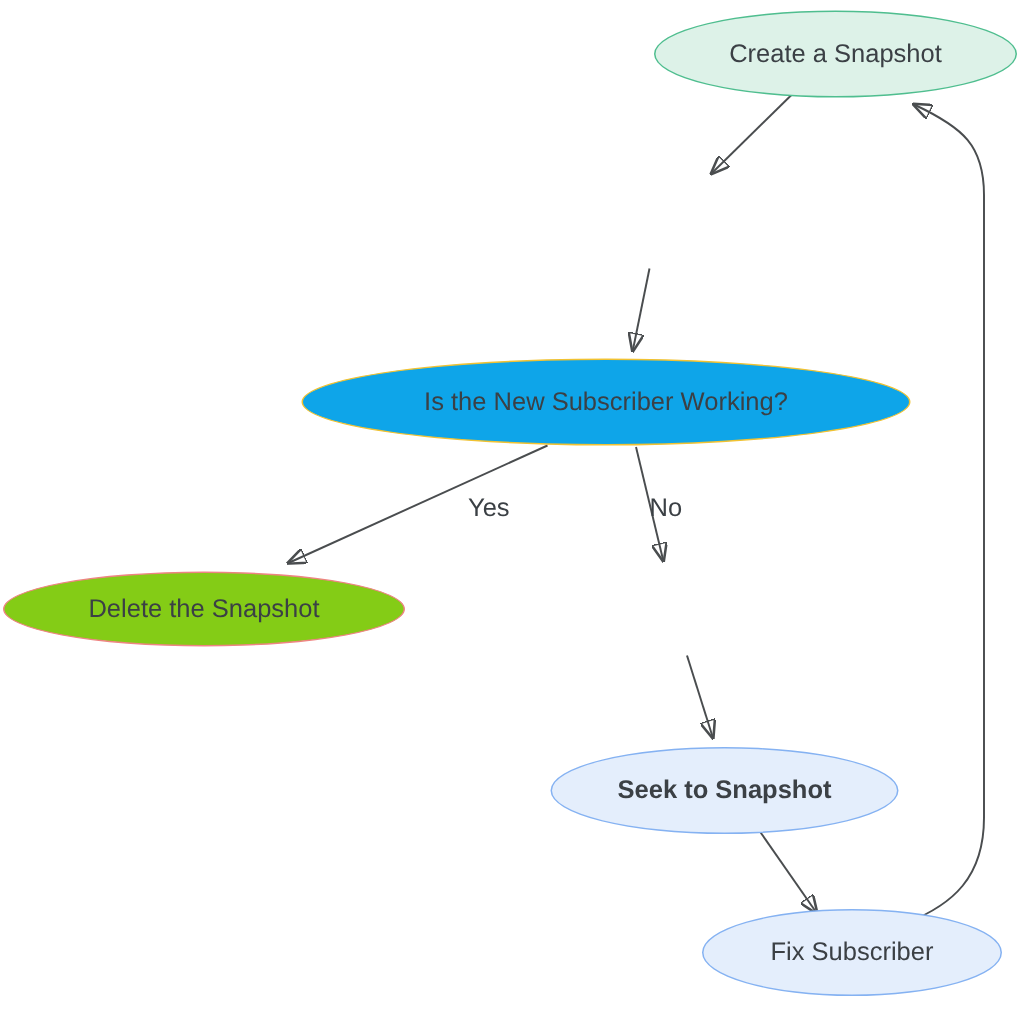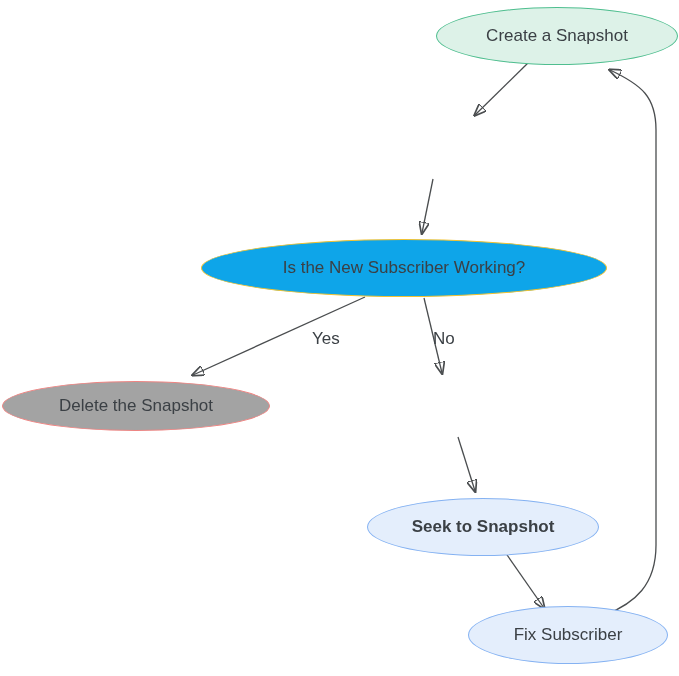--- a/index.html
+++ b/index.html
@@ -34,21 +34,21 @@
     justify-content: center;
     text-align: center;
     font-size: 17px;
     color: #3b4045;
     box-sizing: border-box;
     border: 1.4px solid transparent;
   }
   .n-green  { background: #ddf2e8; border-color: #4fbe8f; }
   .n-blue   { background: #e4eefc; border-color: #85b2f2; }
   .n-yellow { background: #0ea5e9; border-color: #f1c232; }
-  .n-red    { background: #a3a3a3; border-color: #ee8482; }
+  .n-red    { background: #84cc16; border-color: #ee8482; }
 
   .n-create  { left: 436px; top:   7px; width: 242px; height: 58px; }
   .n-deploy  { left: 290px; top: 127px; width: 306px; height: 52px; }
   .n-working { left: 201px; top: 239px; width: 406px; height: 58px; }
   .n-delete  { left:   2px; top: 381px; width: 268px; height: 50px; }
   .n-revert  { left: 292px; top: 378px; width: 316px; height: 58px; }
   .n-seek    { left: 367px; top: 498px; width: 232px; height: 58px; font-weight: bold; }
   .n-fix     { left: 468px; top: 606px; width: 200px; height: 58px; }
 
   .edge-label {

